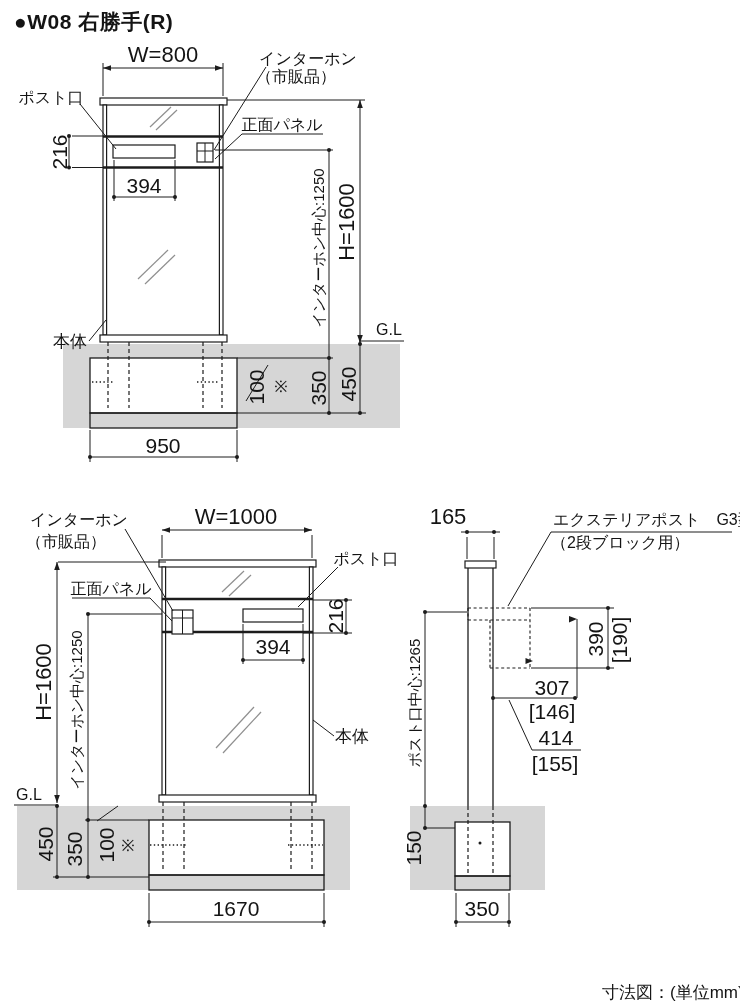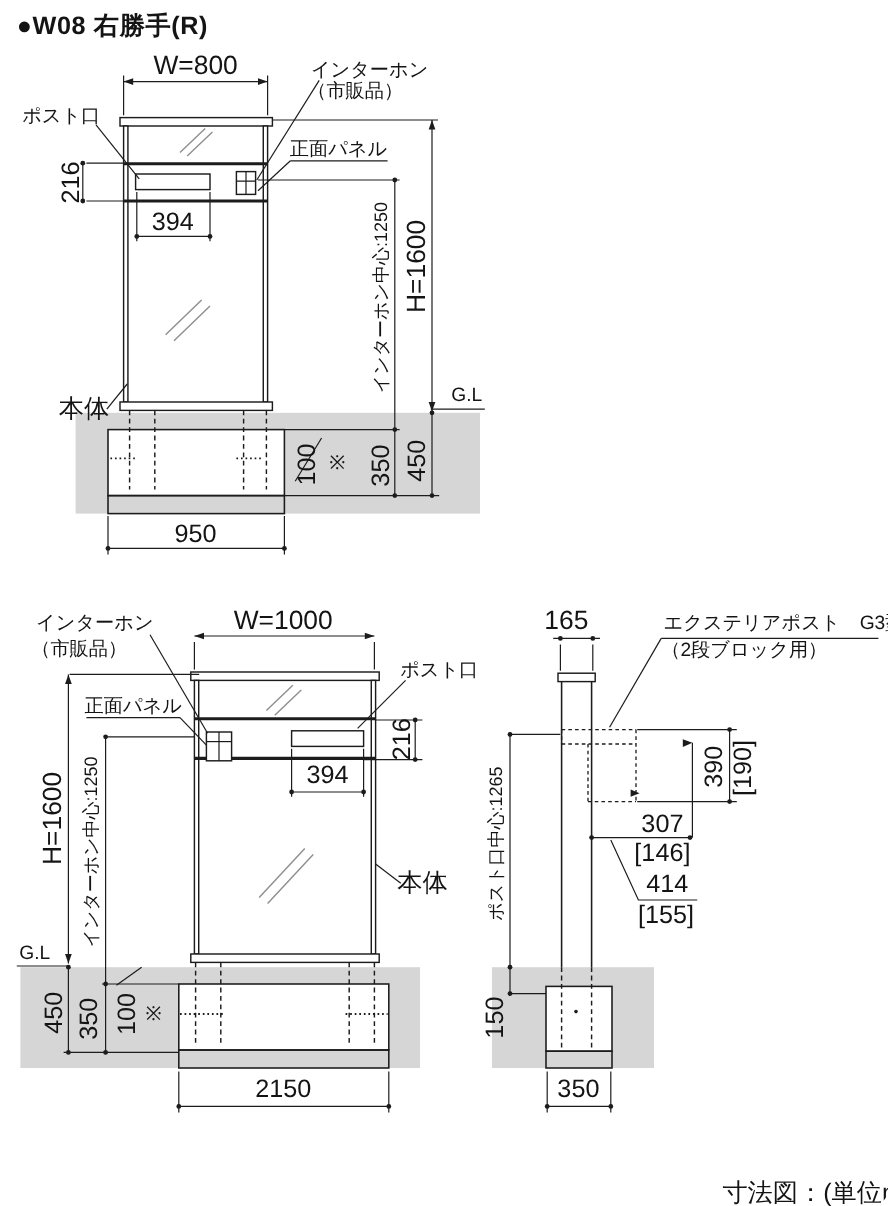--- a/index.html
+++ b/index.html
@@ -2,21 +2,21 @@
 <html><head>
 <meta charset="utf-8">
 <style>
   html,body{margin:0;padding:0;background:#fff;}
   #stage{position:relative;width:740px;height:1005px;background:#ffffff;overflow:hidden;
          font-family:"Liberation Sans",sans-serif;color:#141414;border-radius:14px;}
   #stage svg{position:absolute;left:0;top:0;}
   .t{position:absolute;white-space:nowrap;color:#141414;transform:translate(-50%,-50%);line-height:1;}
   .rot{transform:translate(-50%,-50%) rotate(-90deg);}
   .tl{transform:none;}
-  .f15{font-size:15px}.f16{font-size:16px}.f17{font-size:21px}
+  .f15{font-size:15px}.f16{font-size:16px}.f17{font-size:17px}
   .f21{font-size:21px}.f22{font-size:22px}
   .ttl{font-size:21px;font-weight:600;letter-spacing:0.5px}
   
   .ln{stroke:#1c1c1c;stroke-width:1;fill:none}
   .ln2{stroke:#1c1c1c;stroke-width:1.3;fill:none}
   .thk{stroke:#1c1c1c;stroke-width:2.6;fill:none}
   .dash{stroke:#1c1c1c;stroke-width:1.2;stroke-dasharray:4 3;fill:none}
   .dash2{stroke:#1c1c1c;stroke-width:1.1;stroke-dasharray:3 2.6;fill:none}
   .dots{stroke:#1c1c1c;stroke-width:1.6;stroke-dasharray:1.4 2.4;fill:none}
   .glass{stroke:#8f8f8f;stroke-width:1.2;fill:none}
@@ -280,23 +280,23 @@
 <span class="t rot f21" style="left:335px;top:616px">216</span>
 <span class="t f21" style="left:273px;top:646px">394</span>
 <span class="t rot f22" style="left:44px;top:682px">H=1600</span>
 <span class="t rot f15" style="left:76px;top:710px">インターホン中心:1250</span>
 <span class="t f17" style="left:352px;top:736px">本体</span>
 <span class="t f16" style="left:29px;top:795px">G.L</span>
 <span class="t rot f21" style="left:45px;top:844px">450</span>
 <span class="t rot f21" style="left:74px;top:849px">350</span>
 <span class="t rot f21" style="left:106px;top:845px">100</span>
 <span class="t f16" style="left:128px;top:846px">※</span>
-<span class="t f21" style="left:236px;top:908px">2150</span>
-
-<span class="t f22" style="left:472px;top:517px">165</span>
+<span class="t f21" style="left:236px;top:908px">1670</span>
+
+<span class="t f22" style="left:448px;top:517px">165</span>
 <span class="t tl f16" style="left:553px;top:512px">エクステリアポスト　G3型</span>
 <span class="t tl f16" style="left:551px;top:535px">（2段ブロック用）</span>
 <span class="t rot f21" style="left:595px;top:639px">390</span>
 <span class="t rot f21" style="left:619px;top:640px">[190]</span>
 <span class="t f21" style="left:552px;top:687px">307</span>
 <span class="t f21" style="left:552px;top:711px">[146]</span>
 <span class="t f21" style="left:556px;top:737px">414</span>
 <span class="t f21" style="left:555px;top:763px">[155]</span>
 <span class="t rot f15" style="left:414px;top:703px">ポスト口中心:1265</span>
 <span class="t rot f21" style="left:413px;top:848px">150</span>

